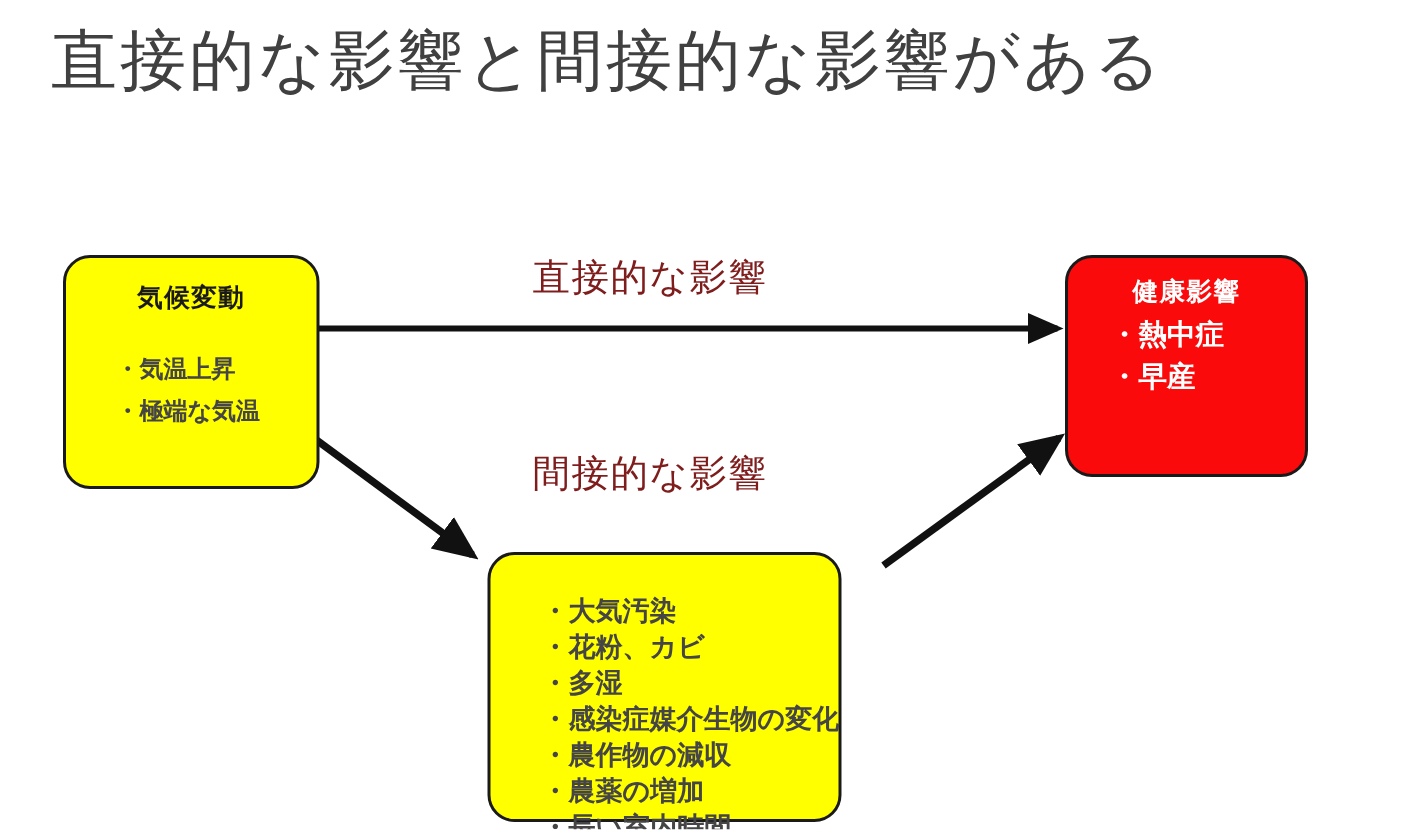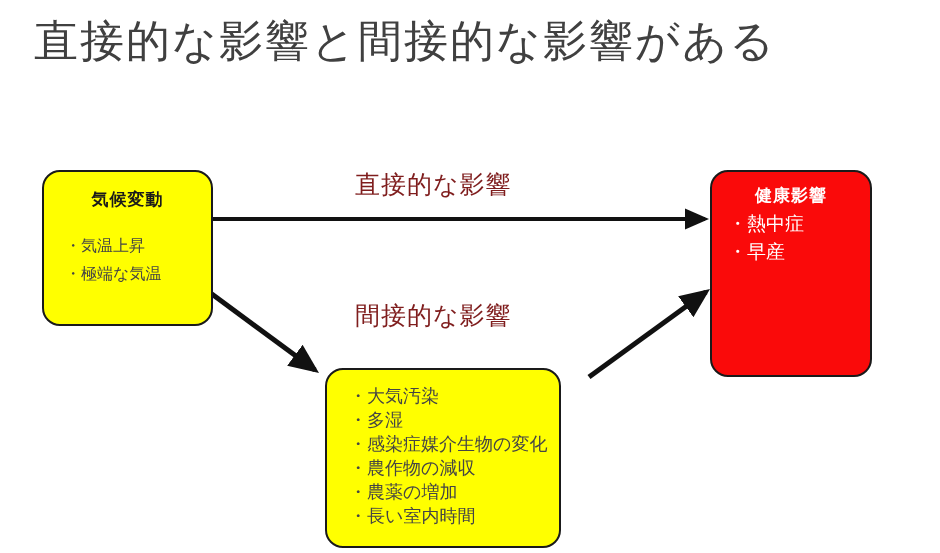--- a/index.html
+++ b/index.html
@@ -48,22 +48,23 @@
     background: #FA0A0A;
     color: #ffffff;
   }
   .node-heading {
     font-weight: bold;
     text-align: center;
     letter-spacing: 1px;
   }
   .bullets {
     list-style: none;
-    margin: 4px;
+    margin: 16px;
     padding: 0;
+    font-weight: bold;
   }
   .bullets li {
     white-space: nowrap;
   }
 
   
   #node-climate {
     left: 42px;
     top: 170px;
     width: 171px;
@@ -81,21 +82,21 @@
     font-size: 16px;
     line-height: 28px;
     color: #454545;
   }
 
   
   #node-health {
     left: 710px;
     top: 170px;
     width: 162px;
-    height: 207px;
+    height: 148px;
     padding-top: 12px;
   }
   #node-health .node-heading {
     font-size: 17px;
     line-height: 22px;
     color: #ffffff;
   }
   #node-health .bullets {
     margin-top: 3px;
     padding-left: 12px;
@@ -171,20 +172,21 @@
     <div class="node-heading">気候変動</div>
     <ul class="bullets">
       <li>・気温上昇</li>
       <li>・極端な気温</li>
     </ul>
   </div>
 
   <div id="node-factors" class="node node-yellow">
     <ul class="bullets">
       <li>・大気汚染</li>
+      <li>・花粉、カビ</li>
       <li>・多湿</li>
       <li>・感染症媒介生物の変化</li>
       <li>・農作物の減収</li>
       <li>・農薬の増加</li>
       <li>・長い室内時間</li>
     </ul>
   </div>
 
   <div id="node-health" class="node node-red">
     <div class="node-heading">健康影響</div>

